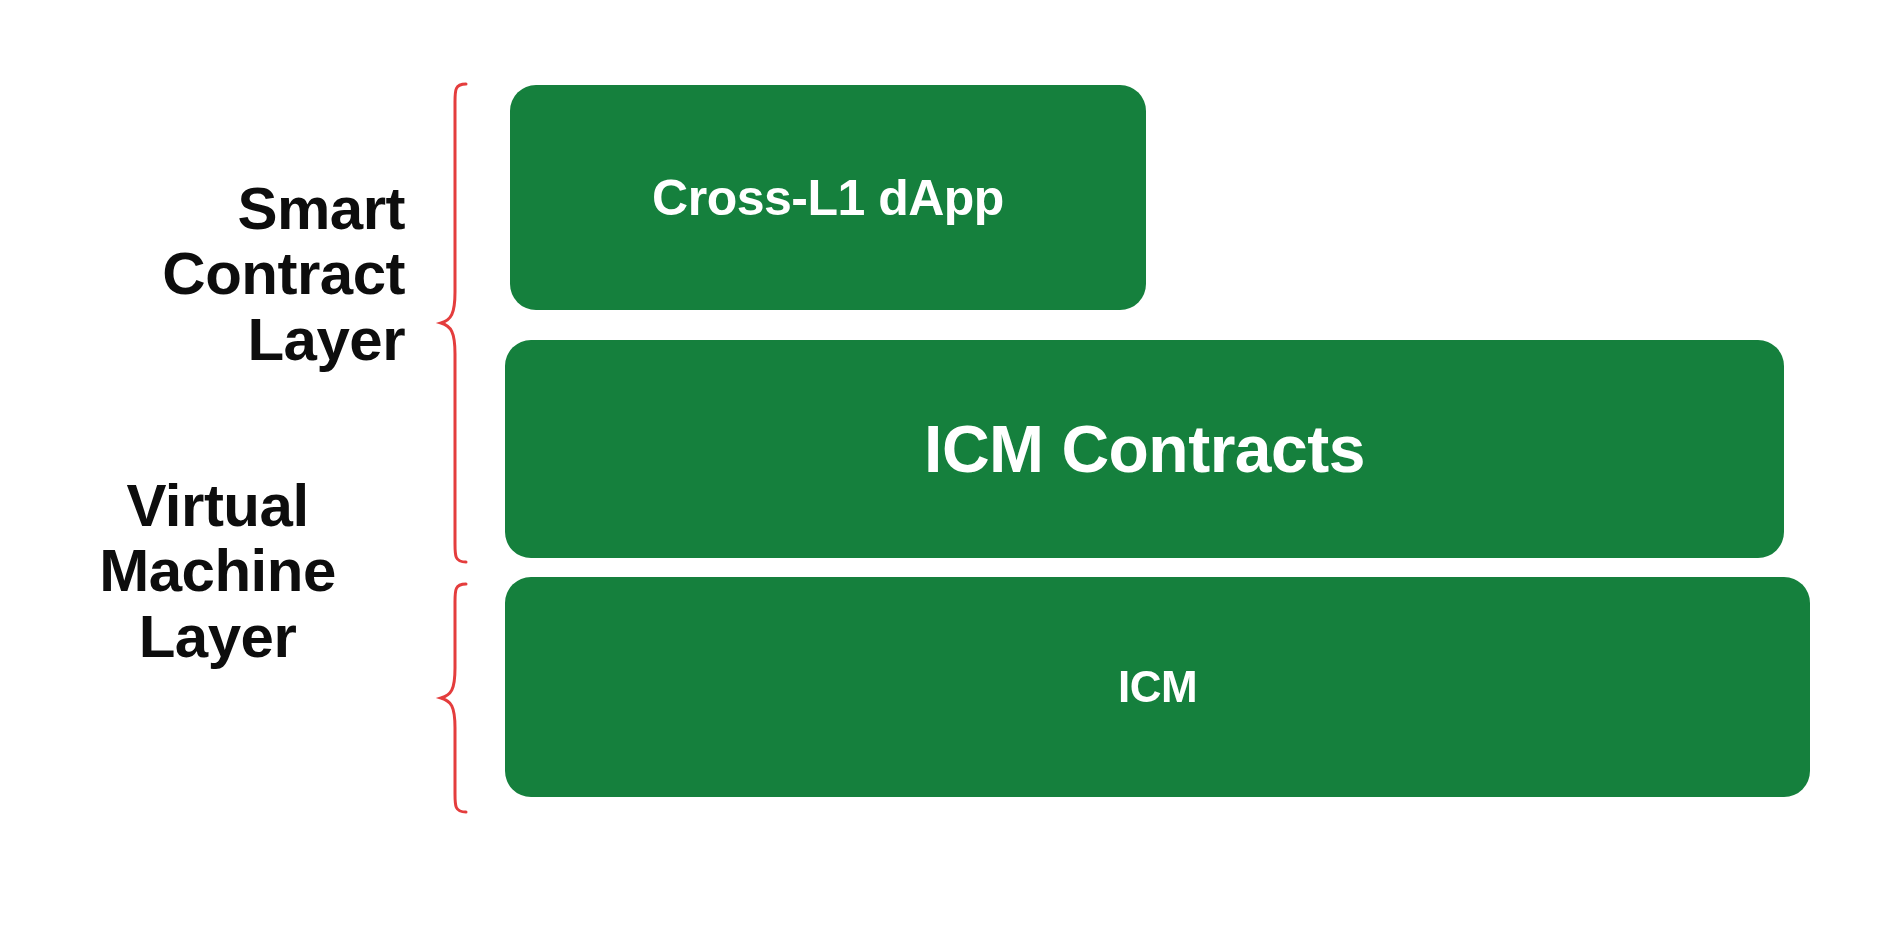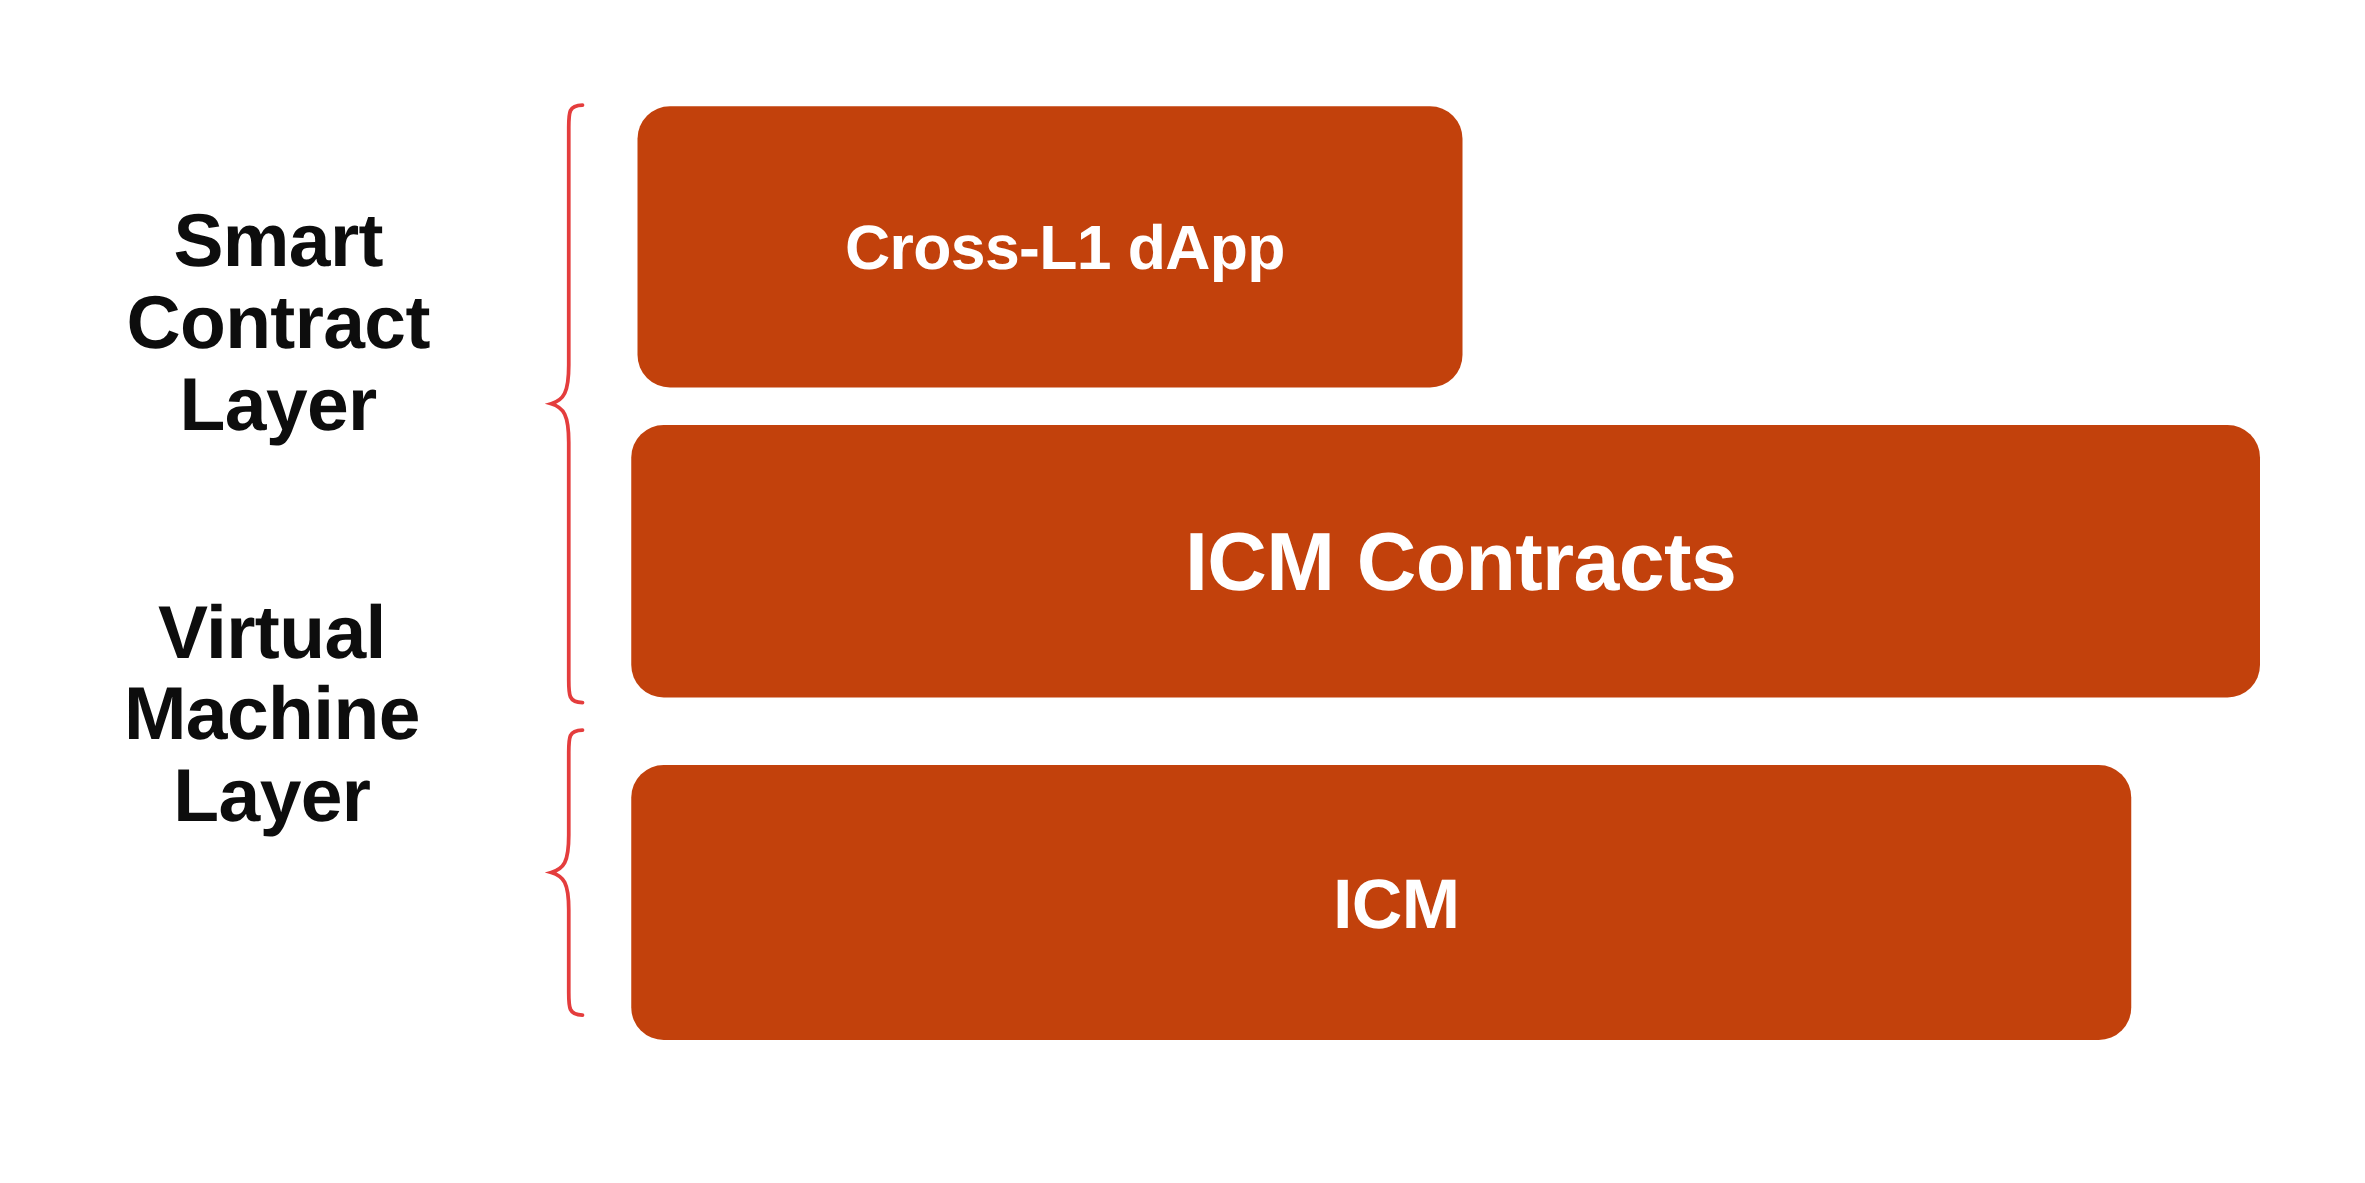--- a/index.html
+++ b/index.html
@@ -28,22 +28,23 @@
     font-weight: 700;
     color: #0d0d0d;
     font-size: 60px;
     line-height: 1.09;
     letter-spacing: -0.5px;
     white-space: pre-line;
     font-family: "Liberation Sans", sans-serif;
   }
   #label-smart-contract {
     left: 40px;
-    top: 160px;
+    top: 176px;
     width: 365px;
+    text-align: right;
   }
   #label-virtual-machine {
     left: 35px;
     top: 473px;
     width: 365px;
   }
 
   
   .brace {
     position: absolute;
@@ -62,30 +63,29 @@
   .brace svg {
     display: block;
     width: 100%;
     height: 100%;
     overflow: visible;
   }
 
   
   .box {
     position: absolute;
-    background: #c2410c;
+    background: #15803d;
     border-radius: 26px;
     display: flex;
     align-items: center;
     justify-content: center;
     color: #ffffff;
     font-weight: 700;
     letter-spacing: -0.5px;
     font-family: "Liberation Sans", sans-serif;
-    padding-left: 24px;
   }
 
   #box-cross-l1-dapp {
     left: 510px;
     top: 85px;
     width: 636px;
     height: 225px;
     font-size: 50px;
   }
   #box-ictt {
@@ -97,24 +97,24 @@
   }
   #box-icm-contracts {
     left: 505px;
     top: 340px;
     width: 1279px;
     height: 218px;
     font-size: 66px;
   }
   #box-icm {
     left: 505px;
-    top: 612px;
-    width: 1176px;
+    top: 577px;
+    width: 1305px;
     height: 220px;
-    font-size: 56px;
+    font-size: 44px;
   }
 </style>
 </head>
 <body>
 
 <div id="canvas">
 
   <div class="layer-label" id="label-smart-contract">Smart
 Contract
 Layer</div>

